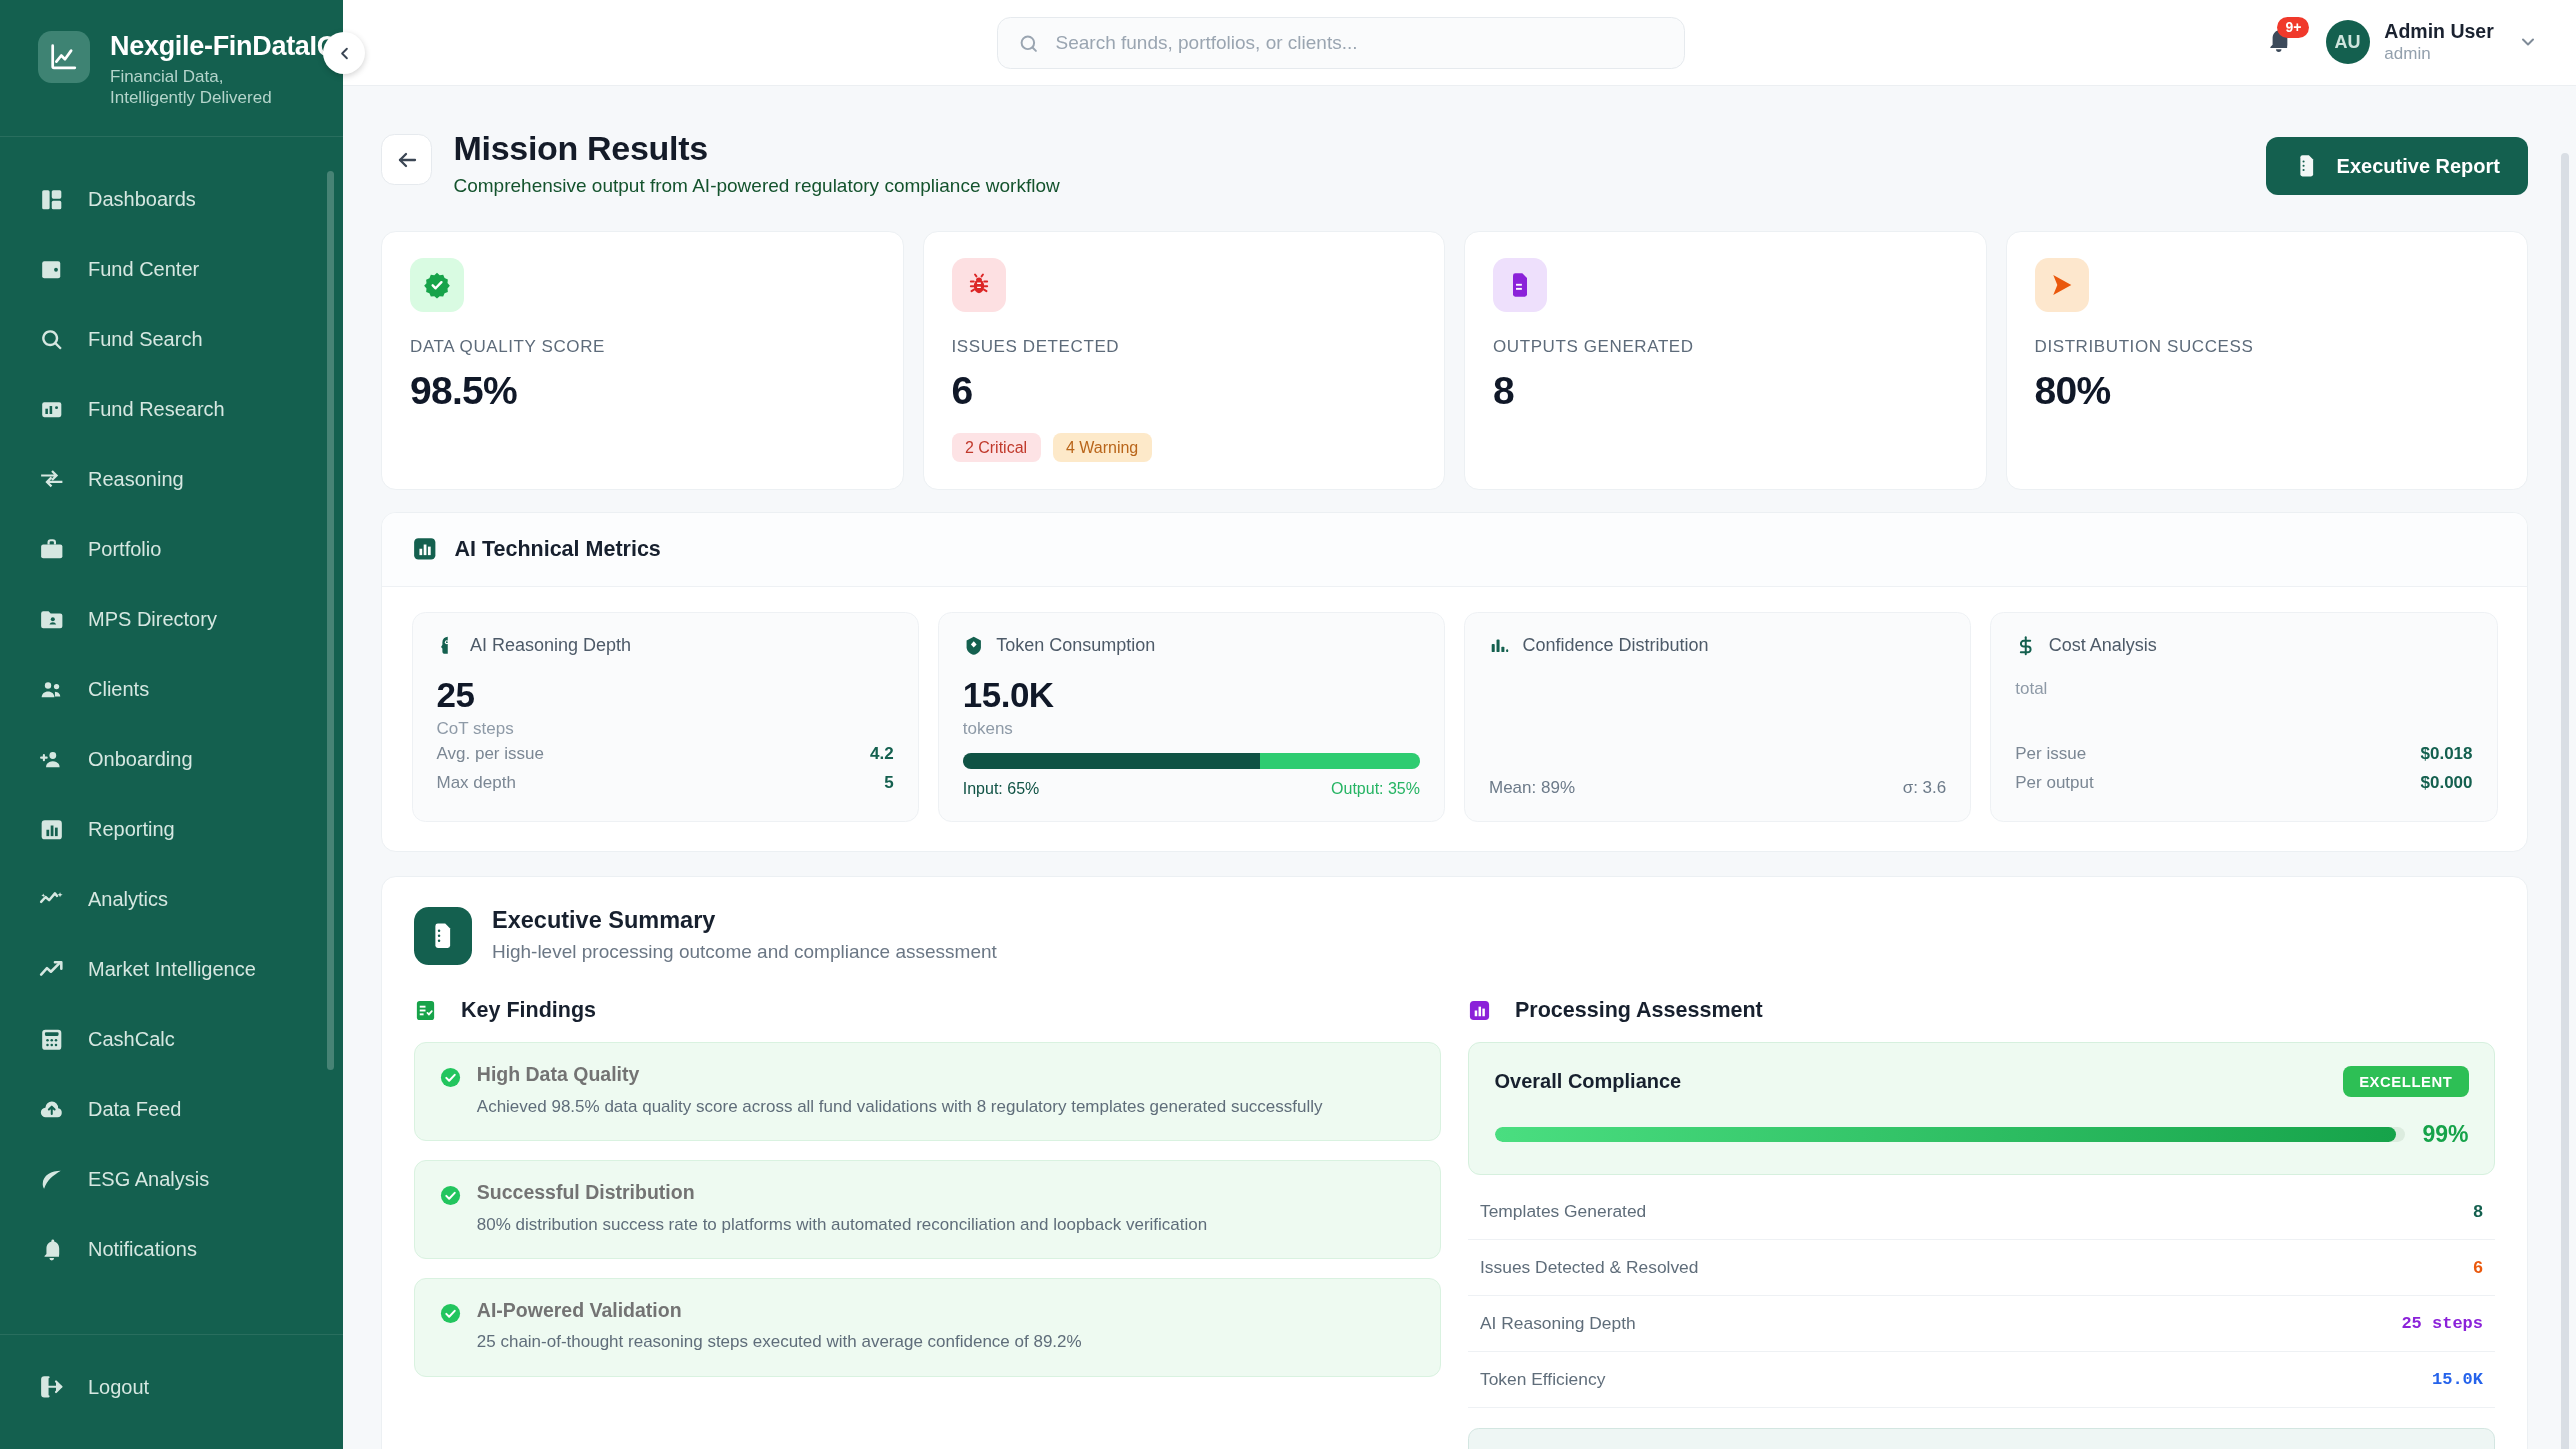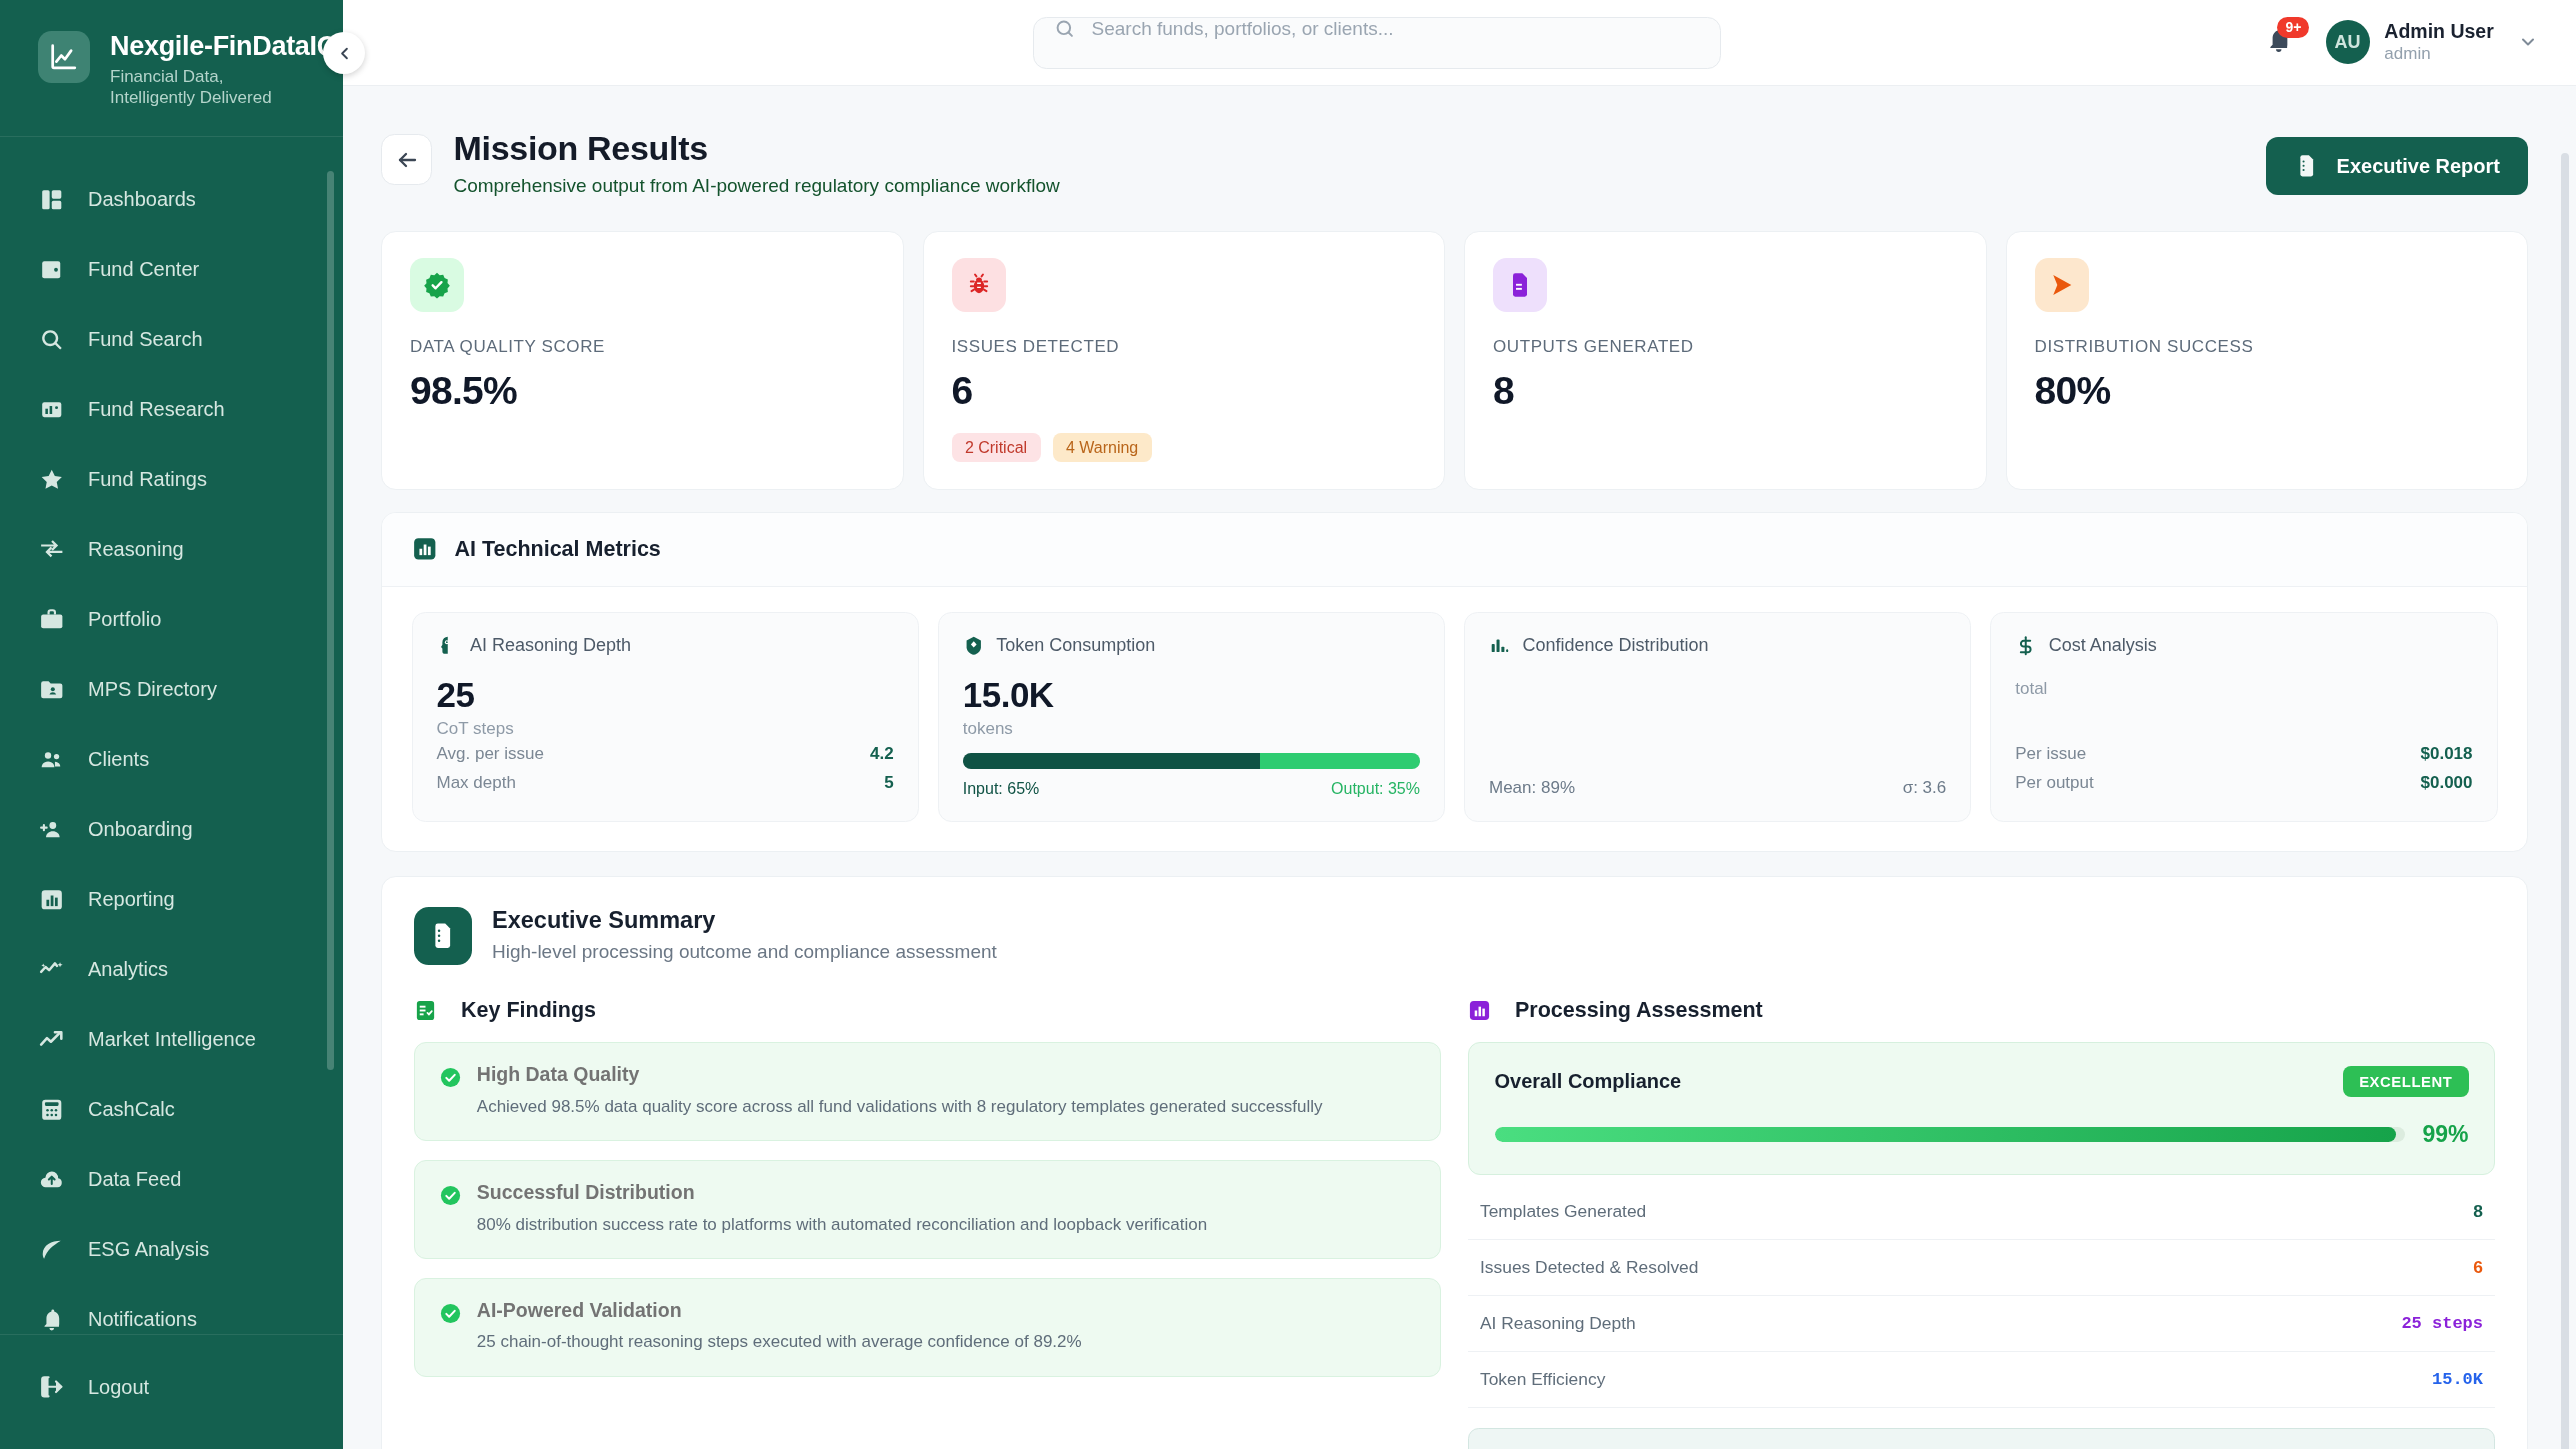--- a/index.html
+++ b/index.html
@@ -73,24 +73,24 @@
 
   
   .main { flex: 1; height: 1449px; display: flex; flex-direction: column; background: #f6f8fa; position: relative;}
   .topbar {
     height: 86px; background: #fff; flex: 0 0 86px;
     display: flex; align-items: center;
     border-bottom: 0.7px solid #eceff2;
     padding: 0 38px 0 0; position: relative;
   }
   .search-wrap {
-    position: absolute; left: 690px; top: 17.4px;
+    position: absolute; left: 654px; top: 17.4px;
     width: 688px; height: 52px;
     background: #fafbfc; border: 0.7px solid #e6eaee; border-radius: 13.4px;
-    display: flex; align-items: flex-start; gap: 16px; padding: 0 20px;
+    display: flex; align-items: center; gap: 16px; padding: 0 20px;
     cursor: text;
   }
   .search-wrap svg { width: 21.5px; height: 21.5px; flex: 0 0 21.5px; }
   .search-ph { color: #9aa5b1; font-size: 19px; }
   .top-right {
     margin-left: auto; display: flex; align-items: center; gap: 29.5px;
   }
   .bell-wrap { position: relative; width: 32px; height: 35px; cursor: pointer; }
   .bell-wrap svg { width: 29.5px; height: 29.5px; }
   .bell-badge {
@@ -322,28 +322,20 @@
         <div class="nav-item">
           <span class="nic">
             <svg viewBox="0 0 24 24" fill="#d6e7e1">
               <rect x="3" y="5" width="18" height="14" rx="2"></rect>
               <rect x="6" y="11" width="2.4" height="5" fill="#14604f"></rect>
               <rect x="10" y="8.5" width="2.4" height="7.5" fill="#14604f"></rect>
               <circle cx="16.5" cy="10" r="1.4" fill="#14604f"></circle>
             </svg>
           </span>
           <span>Fund Research</span>
-        </div>
-        <div class="nav-item">
-          <span class="nic">
-            <svg viewBox="0 0 24 24" fill="#d6e7e1">
-              <path d="M12 2.5l2.9 6 6.6.9-4.8 4.6 1.2 6.5L12 17.4 6.1 20.5l1.2-6.5L2.5 9.4l6.6-.9z"></path>
-            </svg>
-          </span>
-          <span>Fund Ratings</span>
         </div>
         <div class="nav-item">
           <span class="nic">
             <svg viewBox="0 0 24 24" fill="#d6e7e1">
               <path d="M2 9h12l-2.5-2.5L13 5l5 5-5 5-1.5-1.5L14 11H2z" transform="translate(0,-2)"></path>
               <path d="M22 17H10l2.5 2.5L11 21l-5-5 5-5 1.5 1.5L10 15h12z" transform="translate(0,-2)"></path>
             </svg>
           </span>
           <span>Reasoning</span>
         </div>

